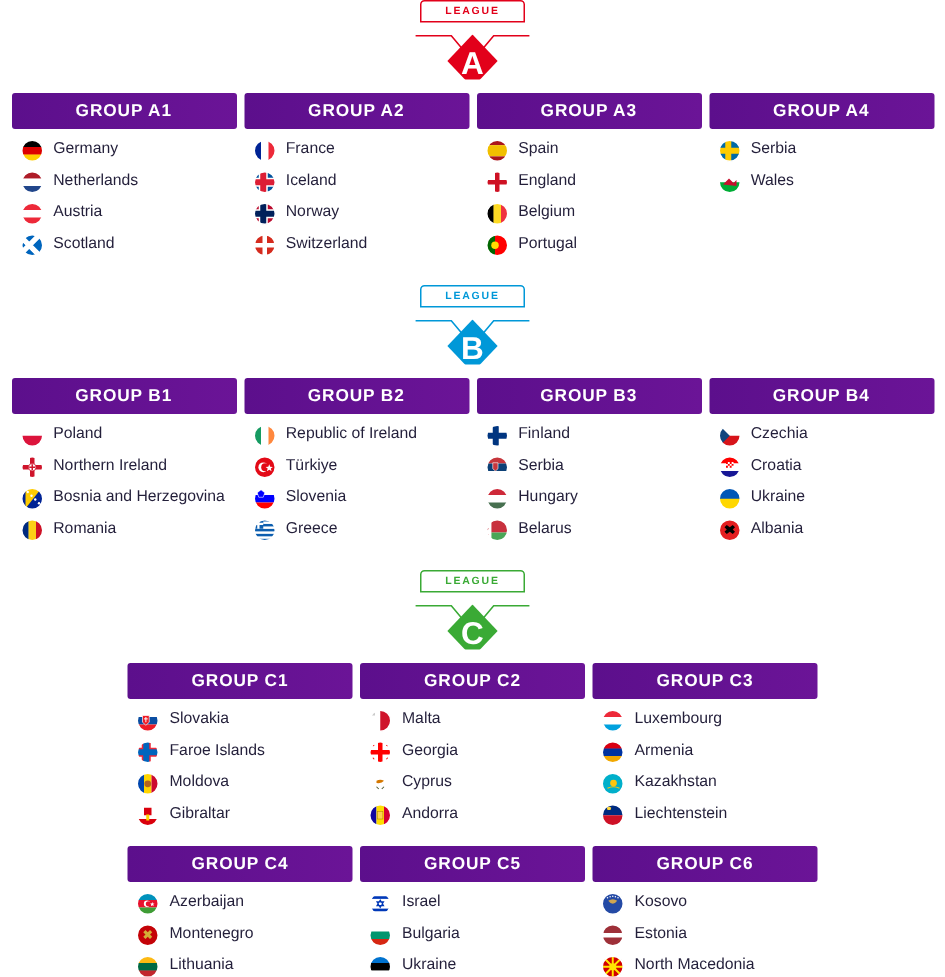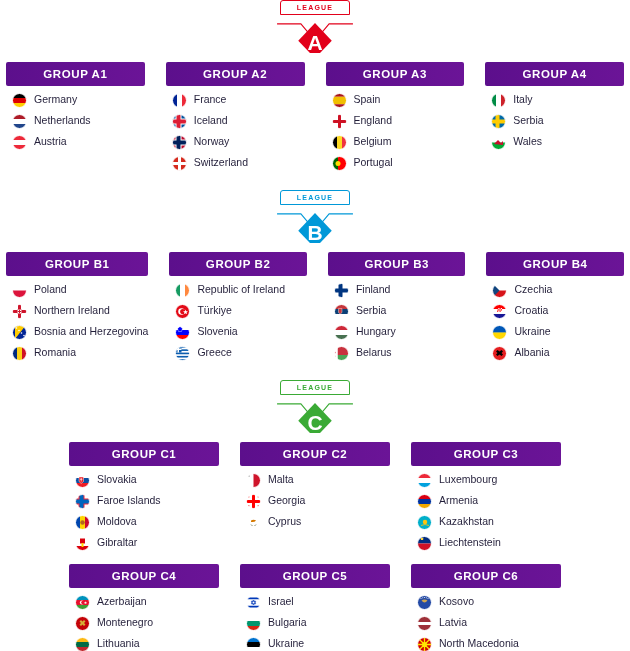--- a/index.html
+++ b/index.html
@@ -79,21 +79,21 @@
     color: #ffffff;
     font-size: 21px;
     font-weight: bold;
     font-family: "Liberation Sans", sans-serif;
   }
 
   
   .groups-row {
     display: flex;
     justify-content: center;
-    gap: 21px;
+    gap: 5px;
     padding: 0 6px;
     box-sizing: border-box;
   }
   .group {
     width: 150px;
   }
   .group-header {
     background: #5b0f8b;
     background: linear-gradient(90deg, #5c0f8c 0%, #6b1497 100%);
     color: #ffffff;
@@ -190,20 +190,35 @@
                 <g clip-path="url(#c_austria)">
                   <rect x="0" y="0" width="30" height="10.5" fill="#ed2939"></rect>
                   <rect x="0" y="10" width="30" height="10.5" fill="#ffffff"></rect>
                   <rect x="0" y="20" width="30" height="10.5" fill="#ed2939"></rect>
                 </g>
                 <circle cx="15" cy="15" r="14" fill="none" stroke="#ffffff" stroke-width="2"></circle>
               </svg>
             </span>
             <span class="team-name">Austria</span>
           </div>
+          <div class="team">
+            <span class="flag">
+              <svg width="15" height="15" viewBox="0 0 30 30">
+                <clipPath id="c_scotland">
+                  <circle cx="15" cy="15" r="14"></circle>
+                </clipPath>
+                <g clip-path="url(#c_scotland)">
+                  <rect x="0" y="0" width="30" height="30" fill="#0065bd"></rect>
+                  <path d="M-4 0 L30 34 M30 -4 L-4 30" stroke="#ffffff" stroke-width="7"></path>
+                </g>
+                <circle cx="15" cy="15" r="14" fill="none" stroke="#ffffff" stroke-width="2"></circle>
+              </svg>
+            </span>
+            <span class="team-name">Scotland</span>
+          </div>
         </div>
       </div>
       <div class="group">
         <div class="group-header">GROUP A2</div>
         <div class="group-teams">
           <div class="team">
             <span class="flag">
               <svg width="15" height="15" viewBox="0 0 30 30">
                 <clipPath id="c_france">
                   <circle cx="15" cy="15" r="14"></circle>
@@ -337,36 +352,20 @@
                 <circle cx="15" cy="15" r="14" fill="none" stroke="#ffffff" stroke-width="2"></circle>
               </svg>
             </span>
             <span class="team-name">Portugal</span>
           </div>
         </div>
       </div>
       <div class="group">
         <div class="group-header">GROUP A4</div>
         <div class="group-teams">
-          <div class="team">
-            <span class="flag">
-              <svg width="15" height="15" viewBox="0 0 30 30">
-                <clipPath id="c_italy">
-                  <circle cx="15" cy="15" r="14"></circle>
-                </clipPath>
-                <g clip-path="url(#c_italy)">
-                  <rect x="0" y="0" width="10.5" height="30" fill="#008c45"></rect>
-                  <rect x="10" y="0" width="10.5" height="30" fill="#ffffff"></rect>
-                  <rect x="20" y="0" width="10.5" height="30" fill="#cd212a"></rect>
-                </g>
-                <circle cx="15" cy="15" r="14" fill="none" stroke="#ffffff" stroke-width="2"></circle>
-              </svg>
-            </span>
-            <span class="team-name">Italy</span>
-          </div>
           <div class="team">
             <span class="flag">
               <svg width="15" height="15" viewBox="0 0 30 30">
                 <clipPath id="c_sweden">
                   <circle cx="15" cy="15" r="14"></circle>
                 </clipPath>
                 <g clip-path="url(#c_sweden)">
                   <rect x="0" y="0" width="30" height="30" fill="#006aa7"></rect>
                   <rect x="9" y="0" width="8" height="30" fill="#fecc00"></rect>
                   <rect x="0" y="11" width="30" height="8" fill="#fecc00"></rect>
@@ -839,20 +838,37 @@
                 <g clip-path="url(#c_cyprus)">
                   <rect x="0" y="0" width="30" height="30" fill="#ffffff"></rect>
                   <path d="M10 11 q5 -3 10 0 q-3 4 -10 3 Z" fill="#d57800"></path>
                   <path d="M10 19 l3 3 M20 19 l-3 3" stroke="#4e5b31" stroke-width="1.4"></path>
                 </g>
                 <circle cx="15" cy="15" r="14" fill="none" stroke="#ffffff" stroke-width="2"></circle>
               </svg>
             </span>
             <span class="team-name">Cyprus</span>
           </div>
+          <div class="team">
+            <span class="flag">
+              <svg width="15" height="15" viewBox="0 0 30 30">
+                <clipPath id="c_andorra">
+                  <circle cx="15" cy="15" r="14"></circle>
+                </clipPath>
+                <g clip-path="url(#c_andorra)">
+                  <rect x="0" y="0" width="10" height="30" fill="#10069f"></rect>
+                  <rect x="10" y="0" width="10" height="30" fill="#fedd00"></rect>
+                  <rect x="20" y="0" width="10" height="30" fill="#d50032"></rect>
+                  <rect x="11.5" y="10" width="7" height="10" fill="#ffd24f" stroke="#b08000" stroke-width="0.7"></rect>
+                </g>
+                <circle cx="15" cy="15" r="14" fill="none" stroke="#ffffff" stroke-width="2"></circle>
+              </svg>
+            </span>
+            <span class="team-name">Andorra</span>
+          </div>
         </div>
       </div>
       <div class="group">
         <div class="group-header">GROUP C3</div>
         <div class="group-teams">
           <div class="team">
             <span class="flag">
               <svg width="15" height="15" viewBox="0 0 30 30">
                 <clipPath id="c_luxembourg">
                   <circle cx="15" cy="15" r="14"></circle>
@@ -1062,21 +1078,21 @@
                   <circle cx="15" cy="15" r="14"></circle>
                 </clipPath>
                 <g clip-path="url(#c_latvia)">
                   <rect x="0" y="0" width="30" height="12" fill="#9e3039"></rect>
                   <rect x="0" y="12" width="30" height="6" fill="#ffffff"></rect>
                   <rect x="0" y="18" width="30" height="12" fill="#9e3039"></rect>
                 </g>
                 <circle cx="15" cy="15" r="14" fill="none" stroke="#ffffff" stroke-width="2"></circle>
               </svg>
             </span>
-            <span class="team-name">Latvia</span>
+            <span class="team-name">Estonia</span>
           </div>
           <div class="team">
             <span class="flag">
               <svg width="15" height="15" viewBox="0 0 30 30">
                 <clipPath id="c_north-macedonia">
                   <circle cx="15" cy="15" r="14"></circle>
                 </clipPath>
                 <g clip-path="url(#c_north-macedonia)">
                   <rect x="0" y="0" width="30" height="30" fill="#d20000"></rect>
                   <circle cx="15" cy="15" r="5" fill="#ffe600" stroke="#d20000" stroke-width="1"></circle>

